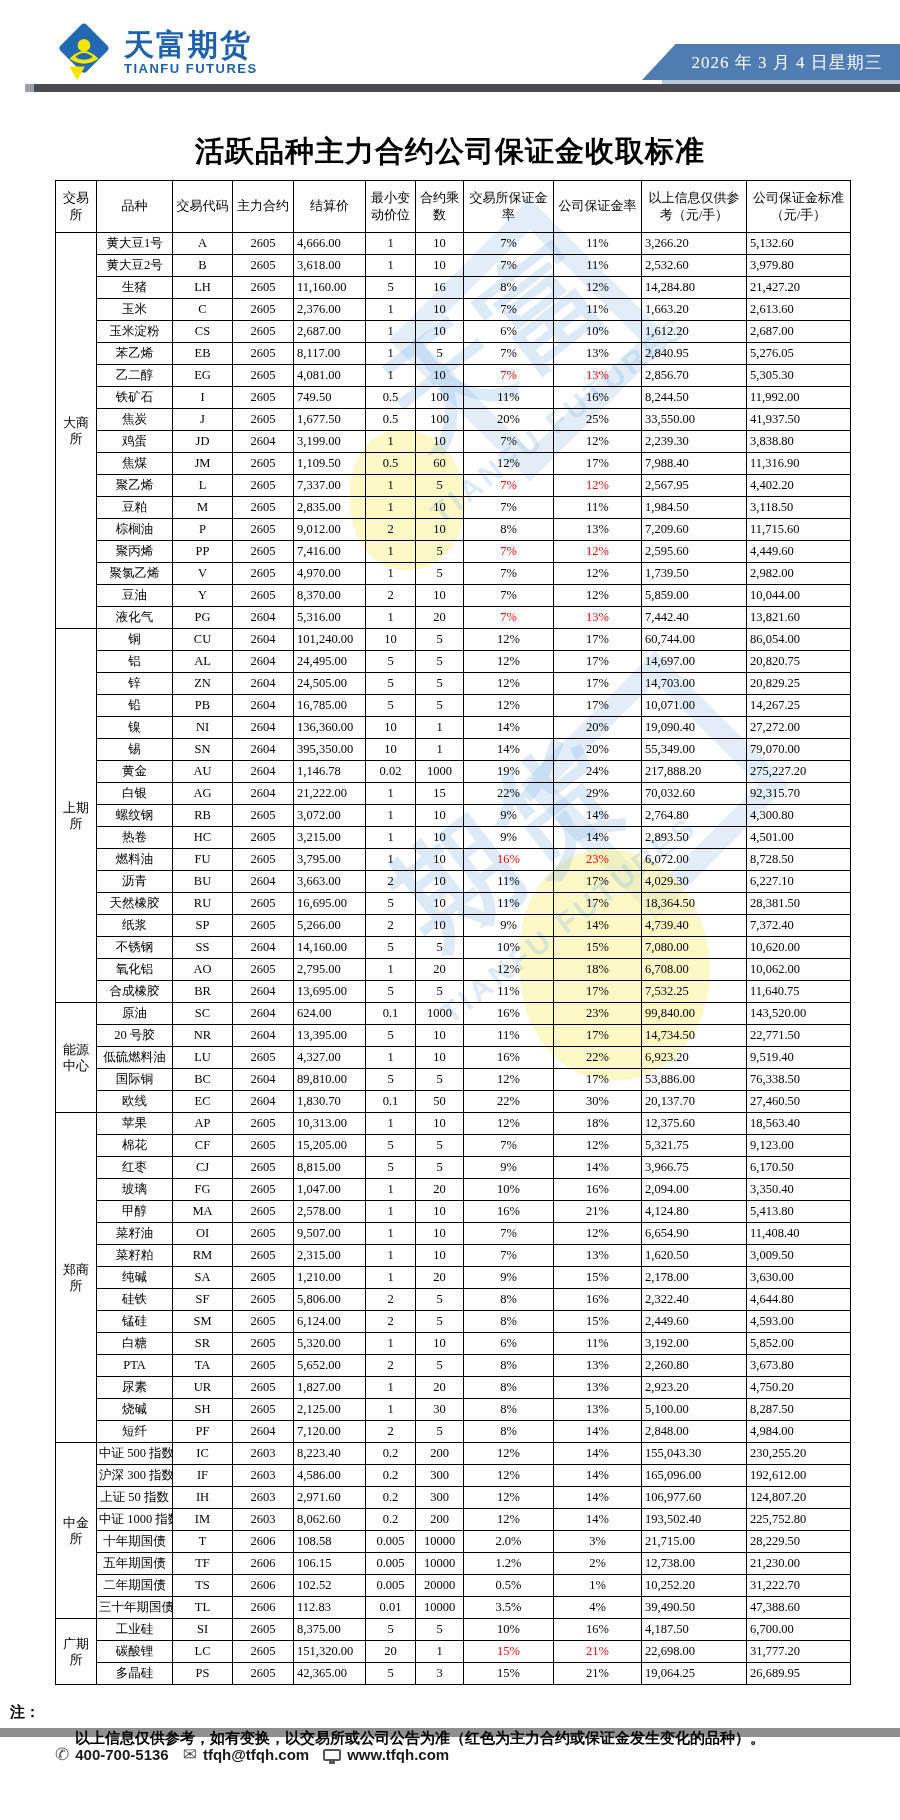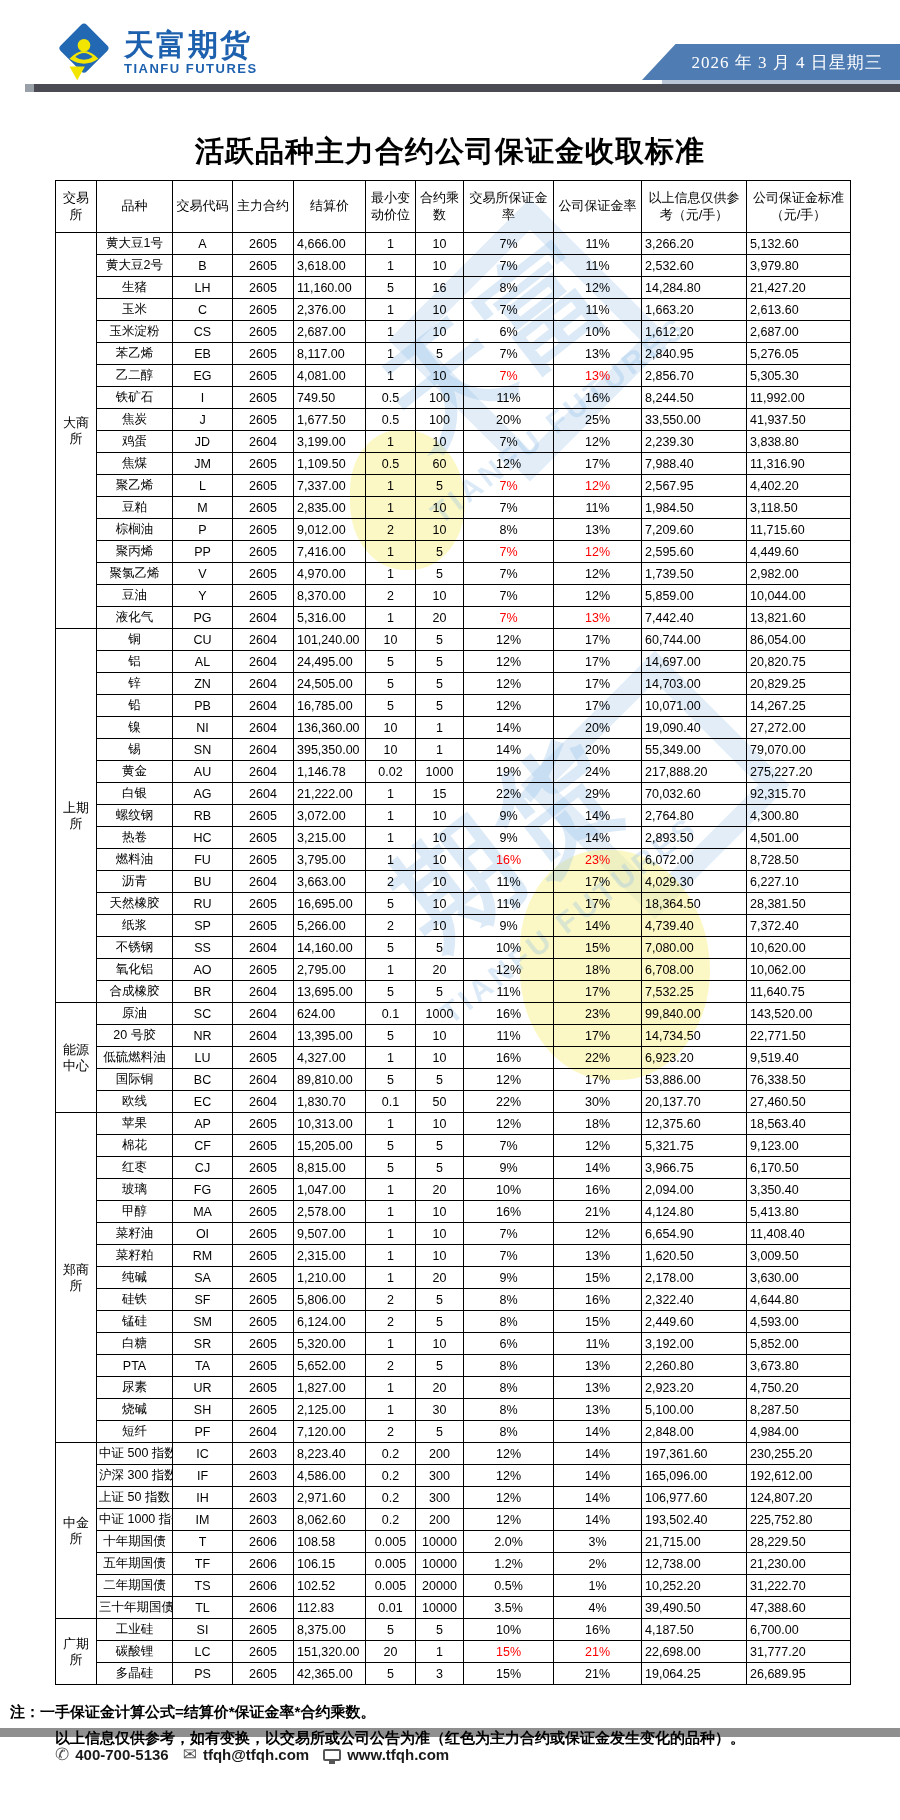--- a/index.html
+++ b/index.html
@@ -25,36 +25,36 @@
 
   
   .wm { position:absolute; z-index:0; transform:rotate(-38deg); pointer-events:none; text-align:center; }
   .wm .wm-cn { font-size:118px; font-weight:bold; color:rgba(150,190,230,0.33); letter-spacing:6px; white-space:nowrap; }
   .wm .wm-en { font-size:30px; font-weight:bold; color:rgba(150,190,230,0.33); letter-spacing:4px; white-space:nowrap; }
   .wm-diamond { position:absolute; z-index:0; border:22px solid rgba(150,190,230,0.28); transform:rotate(45deg); pointer-events:none; }
   .wm-blob { position:absolute; z-index:0; background:rgba(250,243,150,0.55); border-radius:45% 55% 50% 50%; pointer-events:none; }
 
   
   .table-wrap { position:relative; z-index:1; margin:8px 0 0 55px; width:795px; }
-  table { border-collapse:collapse; table-layout:fixed; width:795px; font-family:Liberation Sans, sans-serif; }
+  table { border-collapse:collapse; table-layout:fixed; width:795px; font-family:Liberation Serif, serif; }
   col.c0{width:41px} col.c1{width:76px} col.c2{width:60px} col.c3{width:61px} col.c4{width:72px}
   col.c5{width:50px} col.c6{width:48px} col.c7{width:90px} col.c8{width:88px} col.c9{width:105px} col.c10{width:104px}
   th, td { border:1px solid #000; font-weight:normal; color:#000; background:transparent; }
   thead th { height:52px; font-size:13px; text-align:center; line-height:1.25; padding:1px 2px; }
   tbody tr { height:22px; }
   tbody td, tbody th { font-size:12.5px; text-align:center; padding:0 2px; white-space:nowrap; overflow:hidden; }
   tbody th.exchange { white-space:normal; line-height:1.2; font-size:13px; }
   td.left { text-align:left; padding-left:3px; }
   td.red { color:var(--red,#fe0000); }
 
   
   .notes { position:relative; z-index:1; margin:14px 0 0 10px; font-size:15px; font-weight:bold; color:#000; line-height:1.75; }
   .notes .note-row { display:flex; }
   .notes .note-prefix { flex:0 0 auto; }
-  .notes .note-indent { margin-left:45px; }
+  .notes .note-indent { margin-left:65px; }
 
   
   .footer-bar { position:absolute; left:0; top:1728px; width:900px; height:9px; background:#8f8f8f; }
   .contact-line { position:absolute; left:55px; top:1744px; display:flex; align-items:center; gap:14px;
     font-size:15px; font-weight:bold; color:#1a1a1a; }
   .contact-item { display:flex; align-items:center; gap:6px; }
   .icon-glyph { font-size:17px; color:#555; font-weight:normal; }
   .monitor-icon { display:inline-block; position:relative; width:18px; height:12px; border:2px solid #555; border-radius:2px; }
   .monitor-icon::after { content:""; position:absolute; left:4px; bottom:-5px; width:6px; height:3px; background:#555; }
   .address-line { position:absolute; left:68px; top:1848px; font-size:14.5px; font-weight:bold; color:#1a1a1a; }
@@ -796,21 +796,21 @@
         <tr>
           <th class="exchange" rowspan="8">中金所</th>
           <td>中证 500 指数</td>
           <td>IC</td>
           <td>2603</td>
           <td class="left">8,223.40</td>
           <td>0.2</td>
           <td>200</td>
           <td>12%</td>
           <td>14%</td>
-          <td class="left">197,361.60</td>
+          <td class="left">155,043.30</td>
           <td class="left">230,255.20</td>
         </tr>
         <tr>
           <td>沪深 300 指数</td>
           <td>IF</td>
           <td>2603</td>
           <td class="left">4,586.00</td>
           <td>0.2</td>
           <td>300</td>
           <td>12%</td>
@@ -927,21 +927,20 @@
           <td class="left">19,064.25</td>
           <td class="left">26,689.95</td>
         </tr>
       </tbody>
   </table>
 </div>
 
 <div class="notes">
   <div class="note-row">
     <span class="note-prefix">注：</span>
-    <span>一手保证金计算公式=结算价*保证金率*合约乘数。</span>
   </div>
   <div class="note-row">
     <span class="note-indent">以上信息仅供参考，如有变换，以交易所或公司公告为准（红色为主力合约或保证金发生变化的品种）。</span>
   </div>
 </div>
 
 <div class="footer-bar"></div>
 <div class="contact-line">
   <span class="contact-item">
     <span class="icon-glyph">✆</span>

